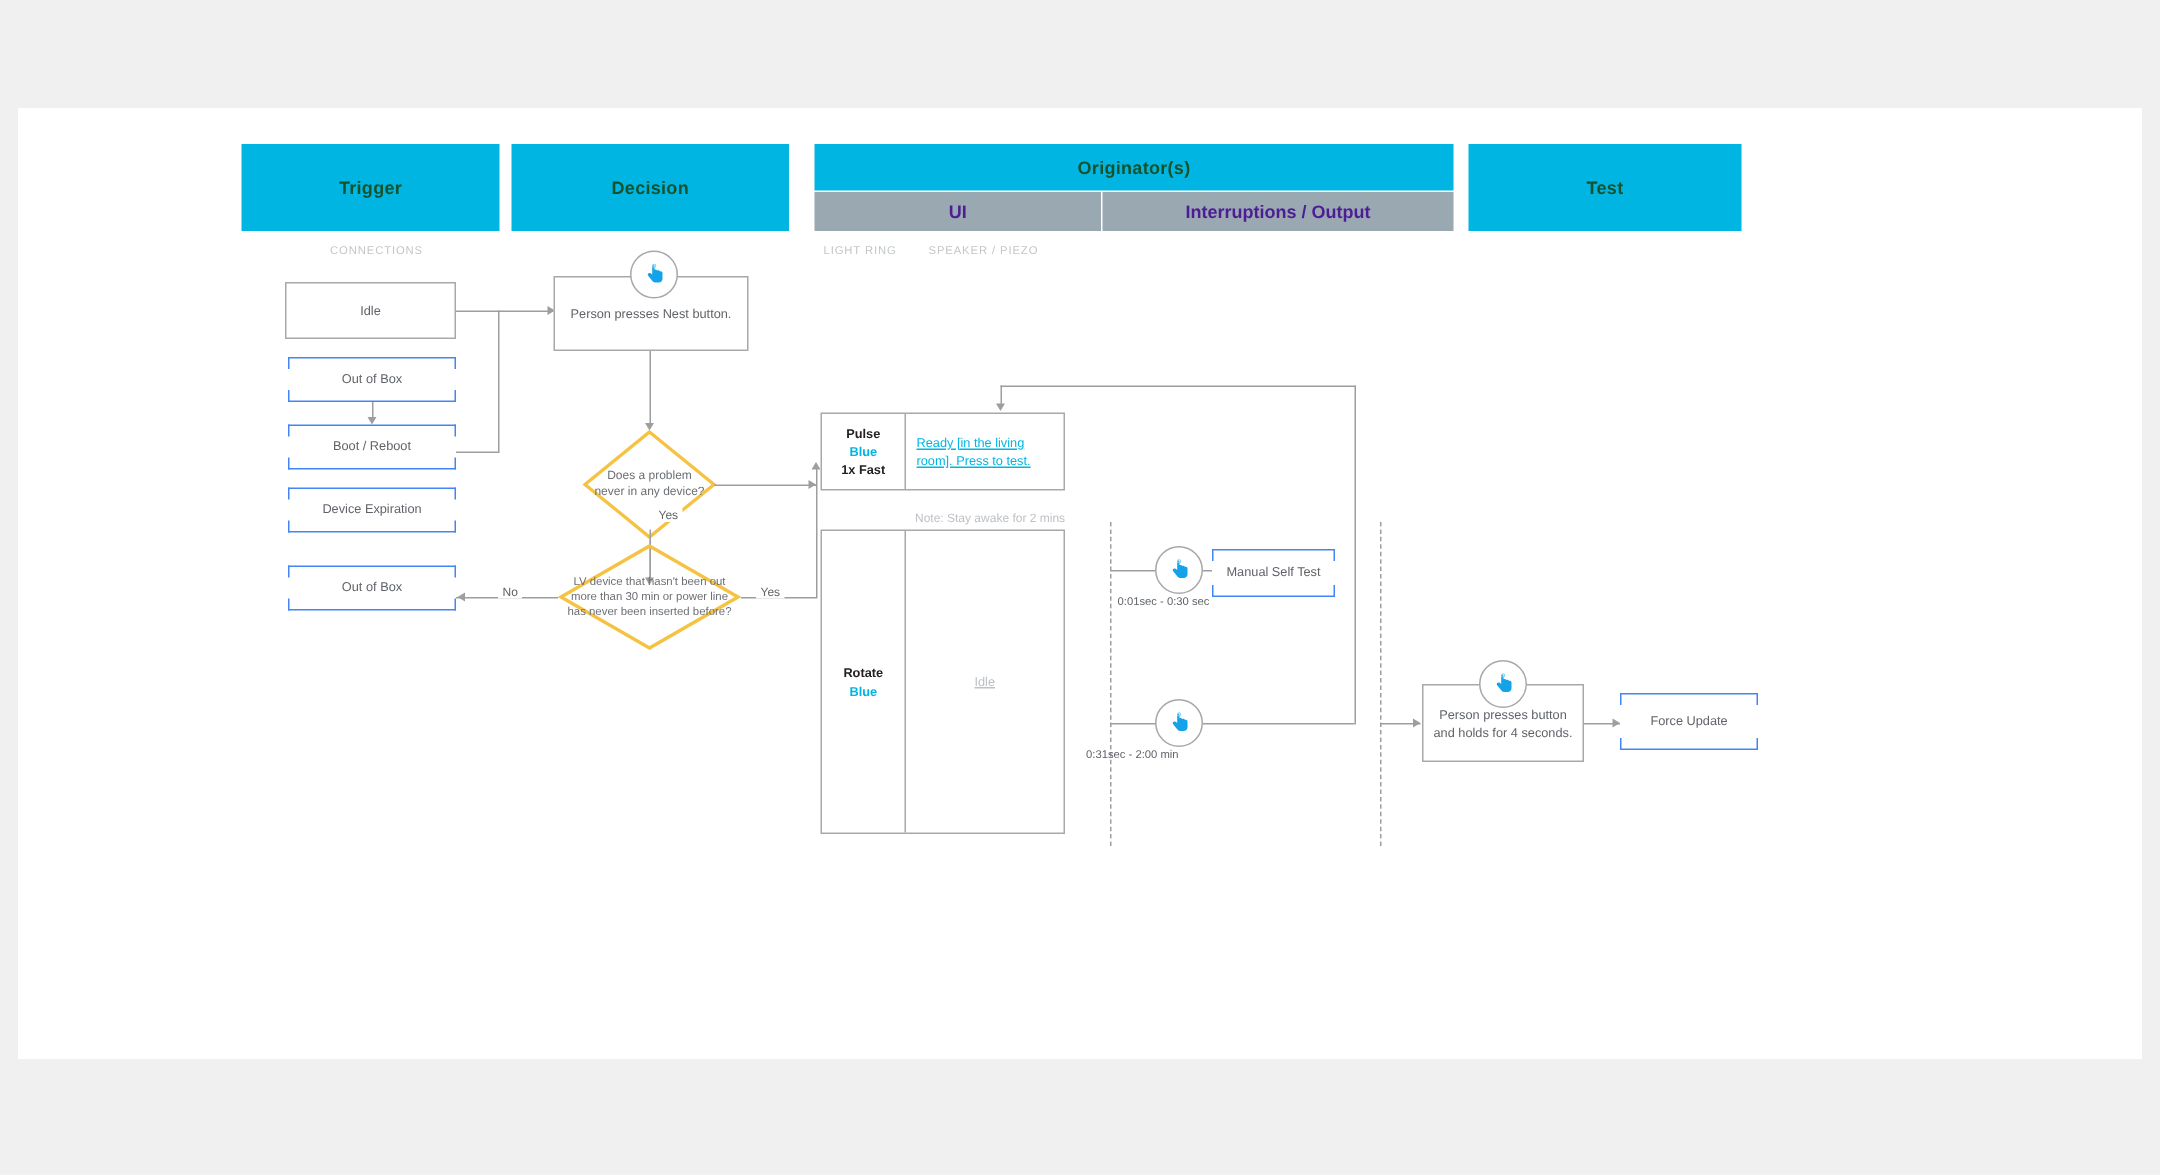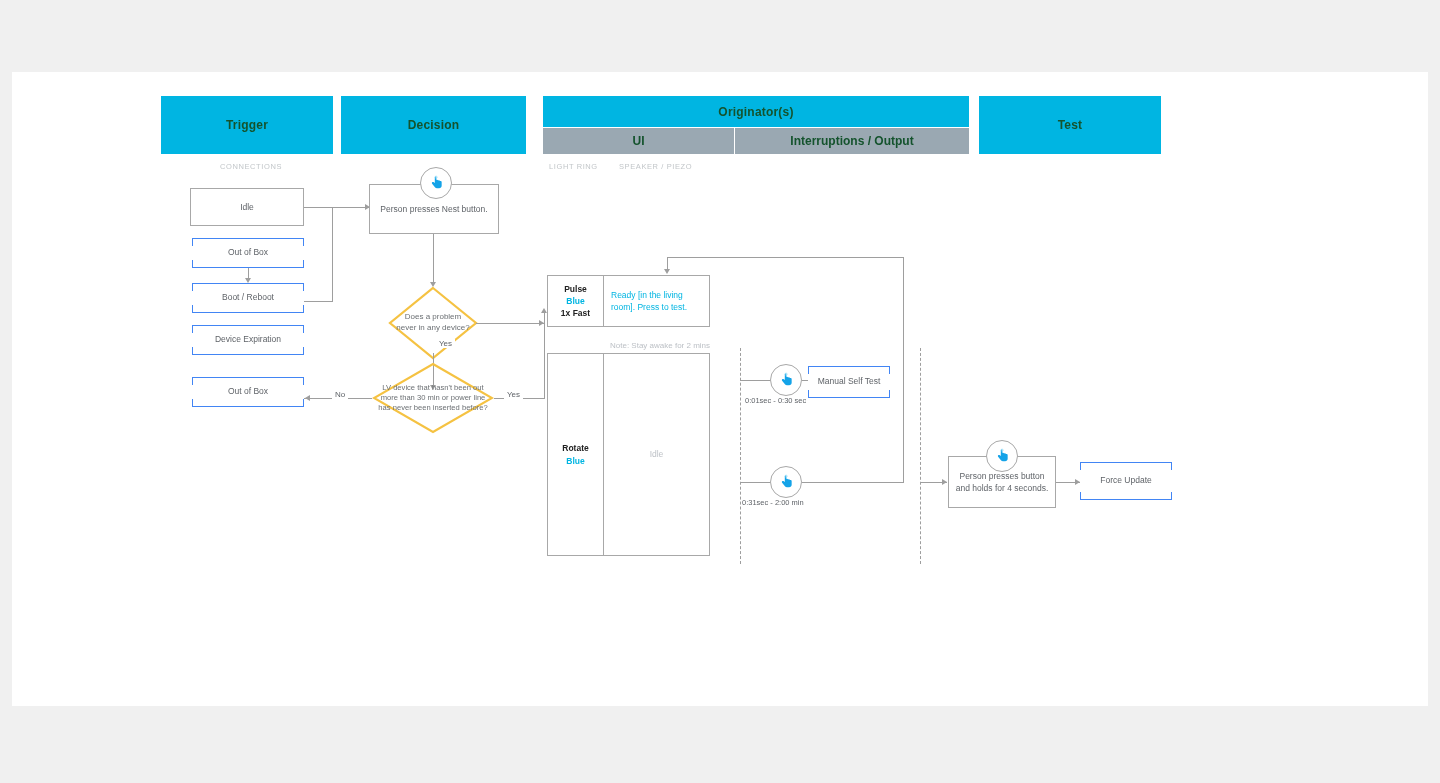--- a/index.html
+++ b/index.html
@@ -31,21 +31,21 @@
     color: #14532d;
     font-size: 12px;
     font-weight: bold;
     display: flex;
     align-items: center;
     justify-content: center;
     letter-spacing: .2px;
   }
   .subhdr {
     background: #9aa8b2;
-    color: #14532d;
+    color: #4c1d95;
     font-size: 12px;
     font-weight: bold;
     display: flex;
     align-items: center;
     justify-content: center;
   }
   .minilabel {
     color: #c2c6c9;
     font-size: 7.5px;
     letter-spacing: .6px;
@@ -116,21 +116,21 @@
   }
   .cellbox .cell {
     display: flex;
     align-items: center;
     box-sizing: border-box;
     padding: 0 7px;
     font-size: 8.5px;
     line-height: 1.45;
   }
   .cellbox .cell.c1 { color: #222; font-weight: bold; justify-content: center; text-align: center; }
-  .cellbox .cell.c2 { color: #00b5e2; border-left: 1.5px solid #a8a8a8; }
+  .cellbox .cell.c2 { color: #00b5e2; border-left: 1.5px solid #a8a8a8; text-decoration: underline; }
   .cellbox .cell.center { justify-content: center; text-align: center; }
   .accent { color: #00b5e2; }
   .muted  { color: #bdc1c6; font-weight: normal; }
 
   .note {
     color: #bdc1c6;
     font-size: 8px;
     white-space: nowrap;
   }
 
@@ -326,21 +326,21 @@
       <span>Manual Self Test</span>
     </div>
 
     <div class="abs hl" style="left:728px; top:410px; width:31px;"></div>
     <div class="abs handicon" style="left:758px; top:394px; width:32px; height:32px;">
       <svg width="17" height="17" viewBox="0 0 24 24" aria-hidden="true">
         <path d="M11.4 2.2c-1.0 0-1.8.8-1.8 1.8v7.3l-1.4-1.1c-.7-.6-1.8-.5-2.4.2-.5.6-.5 1.5 0 2.1l4.0 4.9c.7.9 1.8 1.4 2.9 1.4h3.0c2.0 0 3.6-1.6 3.6-3.6V9.9c0-.9-.7-1.6-1.6-1.6-.3 0-.6.1-.8.2-.2-.7-.8-1.2-1.6-1.2-.4 0-.7.1-1.0.3-.3-.6-.9-1.0-1.6-1.0-.3 0-.6.1-.9.2V4.0c0-1.0-.8-1.8-1.8-1.8z" fill="#14a3e8"></path>
         <circle cx="11.4" cy="3.1" r="1.5" fill="none" stroke="#7fd4f5" stroke-width="1"></circle>
       </svg>
     </div>
-    <div class="abs timelabel" style="left:730px; top:426px;">0:31sec - 2:00 min</div>
+    <div class="abs timelabel" style="left:712px; top:426px;">0:31sec - 2:00 min</div>
 
     <div class="abs hl" style="left:790px; top:410px; width:101px;"></div>
     <div class="abs vl" style="left:891px; top:185px; height:226px;"></div>
     <div class="abs hl" style="left:655px; top:185px; width:237px;"></div>
     <div class="abs vl" style="left:655px; top:185px; height:14px;"></div>
     <div class="abs arrow-d" style="left:651.5px; top:197px;"></div>
 
     <div class="abs hl" style="left:908px; top:410px; width:27px;"></div>
     <div class="abs arrow-r" style="left:930px; top:406.5px;"></div>
 

